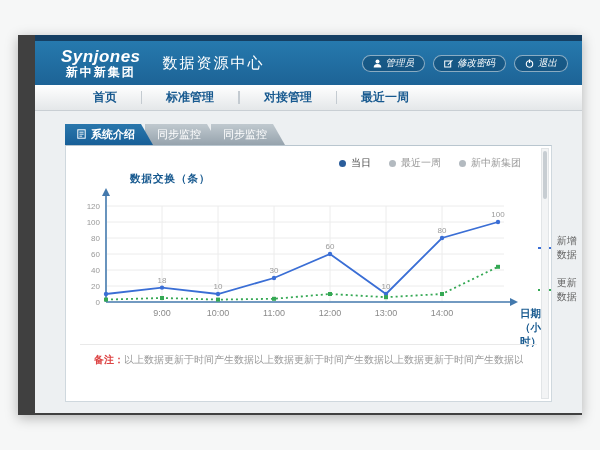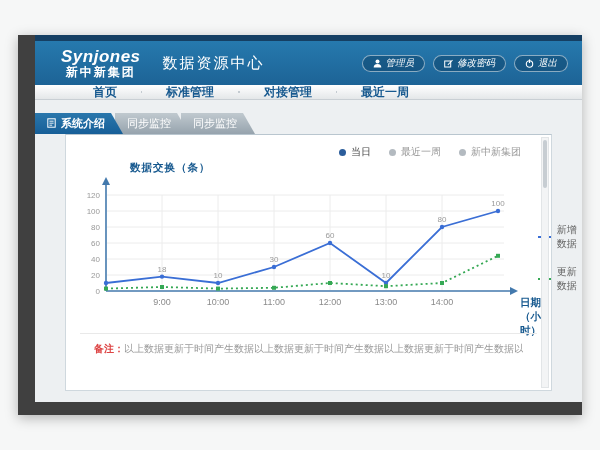--- a/index.html
+++ b/index.html
@@ -19,30 +19,30 @@
   .logo-secondary { font-size:12px; font-weight:bold; letter-spacing:2px; }
   .app-title { color:#fff; font-size:15px; letter-spacing:2px; margin-left:22px; }
   .header-actions { position:absolute; right:14px; top:0; height:100%;
     display:flex; align-items:center; gap:8px; }
   .pill-btn { display:flex; align-items:center; gap:4px; height:17px; padding:0 10px;
     border:1px solid rgba(255,255,255,0.5); border-radius:9px;
     background:rgba(12,62,100,0.45); color:#fff; font-size:9.5px; cursor:pointer;font-style:italic; }
   .pill-btn svg { display:block; }
 
   
-  .nav { height:15px; background:linear-gradient(#ffffff,#e4e7e9);
+  .nav { height:26px; background:linear-gradient(#ffffff,#e4e7e9);
     border-bottom:1px solid #c9cfd4; display:flex; align-items:stretch; padding-left:34px; }
   .nav-item { display:flex; align-items:center; padding:0 24px; font-size:12px;
     font-weight:bold; color:#17598f; cursor:pointer; }
   .nav-sep { width:1px; background:#c4cbd1; margin:6px 0; }
 
   
   .content { height:302px; background:#edf0f2; padding-top:13px; }
 
-  .tab-bar { display:flex; align-items:flex-end; height:21px; }
+  .tab-bar { display:flex; align-items:flex-end; margin-left:30px; height:21px; }
   .tab { height:21px; display:flex; align-items:center; gap:5px; padding:0 18px 0 12px;
     font-size:11px; color:#fff; cursor:pointer;
     clip-path:polygon(0 0, calc(100% - 12px) 0, 100% 100%, 0 100%); }
   .tab.active { background:linear-gradient(#2a77ac,#175f98); font-weight:bold; z-index:3; }
   .tab.inactive { background:linear-gradient(#c0c9cf,#96a3ad); margin-left:-8px; }
   .tab.inactive.t2 { z-index:2; } .tab.inactive.t3 { z-index:1; }
 
   .panel { position:relative; margin:0 30px; height:257px; background:#fff;
     border:1px solid #cfd8de; border-top-color:#b9c6cf; }
 

